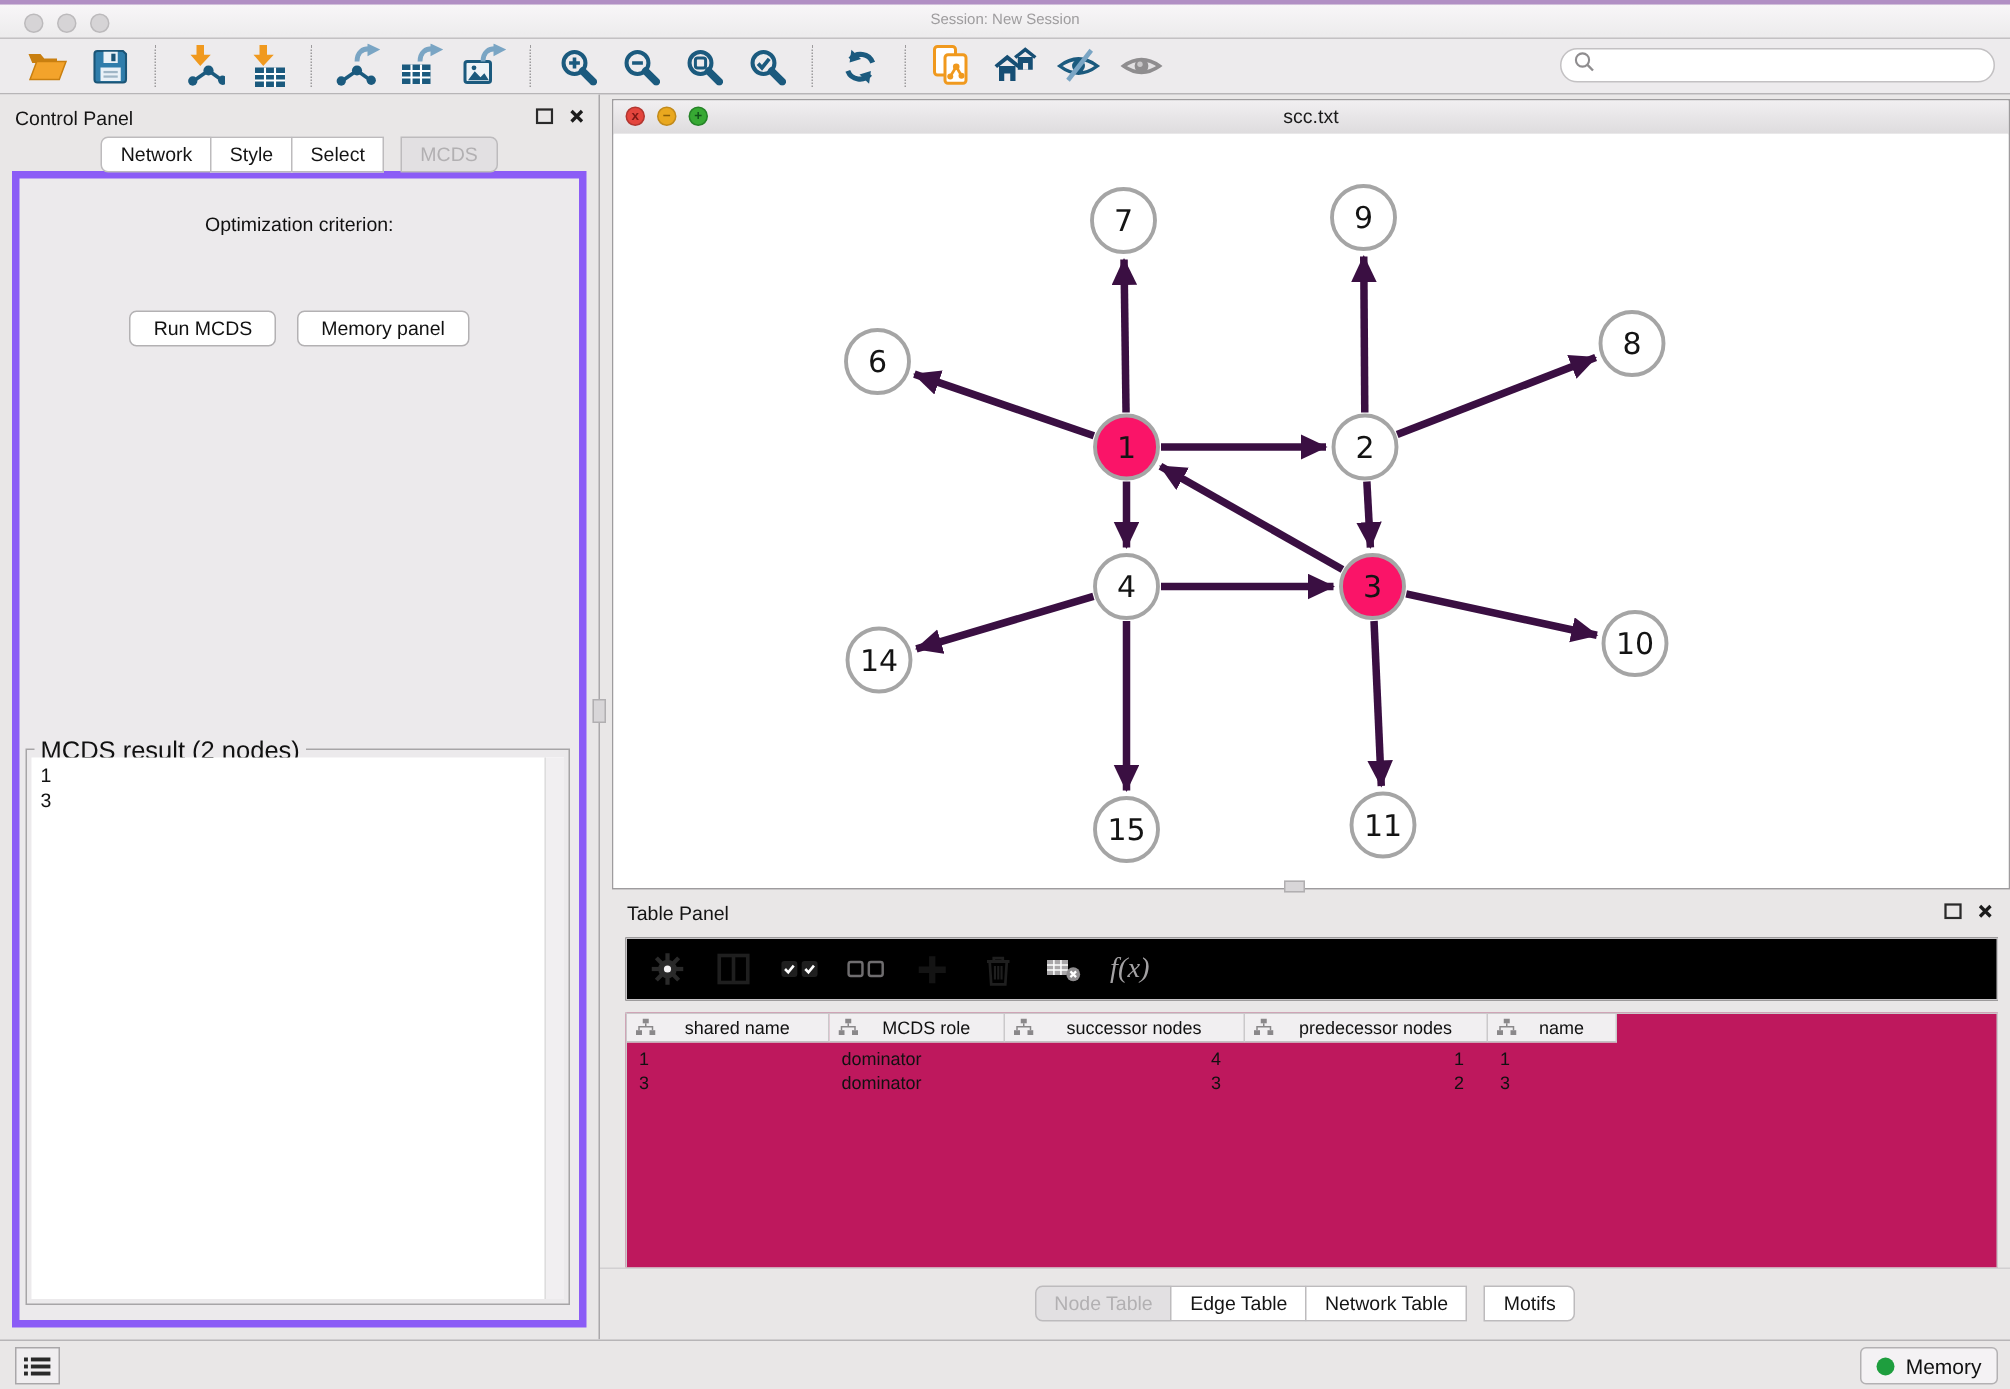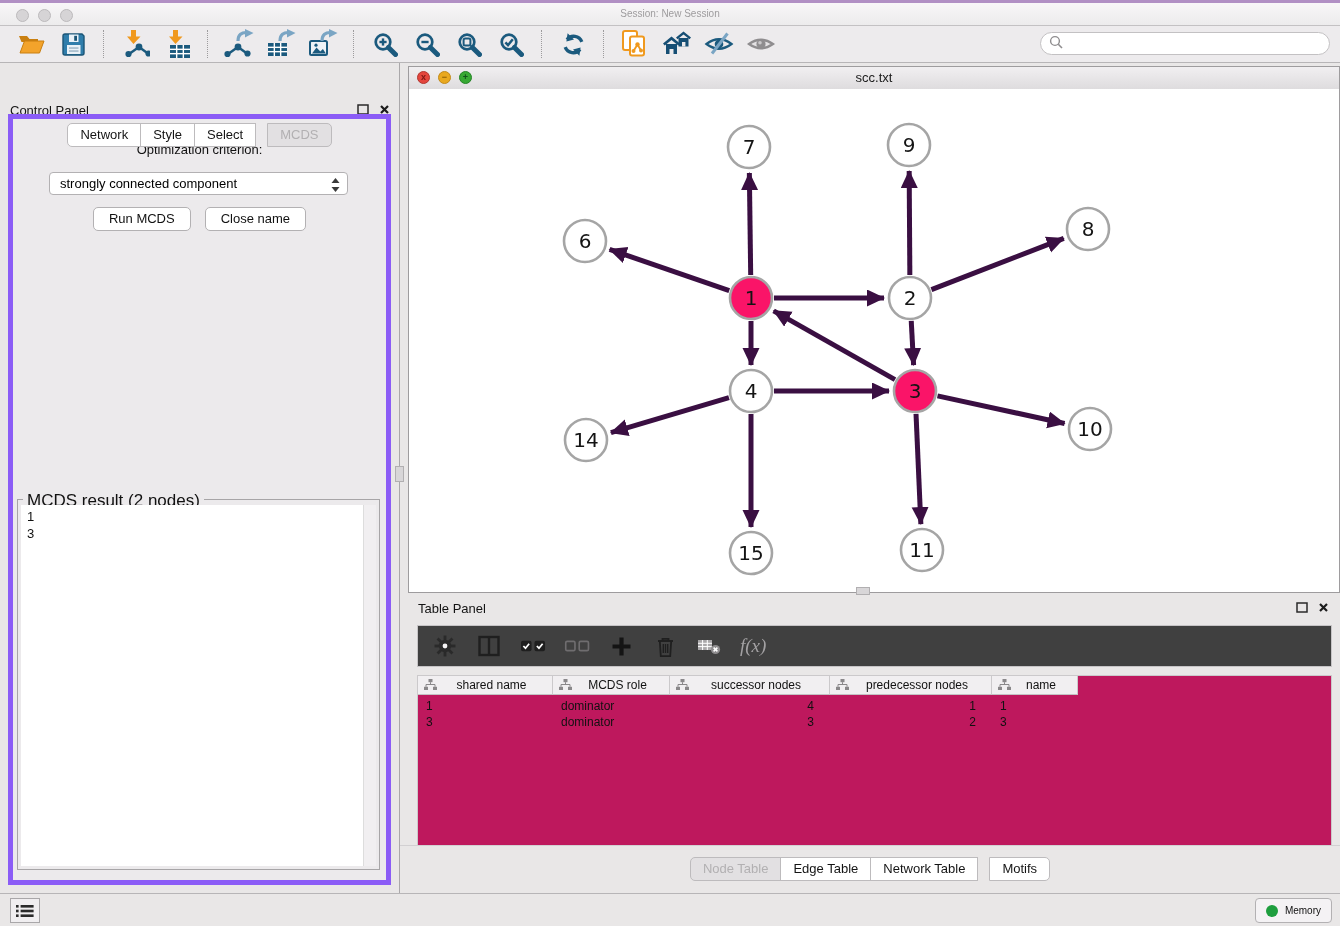--- a/index.html
+++ b/index.html
@@ -22,21 +22,21 @@
     background:#edebed;border-bottom:1px solid #b7b5b7;display:flex;align-items:center;padding-left:10px;}
   .tb-icons{display:flex;align-items:center;}
   .tb-icon{width:32px;height:32px;display:flex;align-items:center;justify-content:center;margin:0 5px;cursor:pointer;}
   .tb-sep{width:1px;height:28px;border-left:1px dotted #9d9b9d;margin:0 9px;}
   .search-wrap{position:absolute;right:10px;top:6px;width:290px;height:23px;background:#fff;
     border:1px solid #c3c1c3;border-radius:12px;display:flex;align-items:center;padding-left:8px;box-sizing:border-box;}
   .search-wrap input{border:none;outline:none;flex:1;font-size:12px;background:transparent;margin-left:5px;}
   
   .control-panel{position:absolute;left:0;top:63px;width:400px;height:830px;box-sizing:border-box;
     border-right:1px solid #aaa8aa;background:#e9e7e7;}
-  .cp-header{position:relative;height:28px;margin-top:32px;}
+  .cp-header{position:relative;height:28px;}
   .cp-title{position:absolute;left:10px;top:8px;font-size:13px;color:#141414;}
   .win-btns{position:absolute;right:8px;top:8px;display:flex;gap:9px;align-items:center;}
   .win-btn{width:13px;height:12px;display:flex;align-items:center;justify-content:center;cursor:pointer;}
   .tabs-row{display:flex;justify-content:center;position:relative;z-index:2;align-items:center;}
   .ui-tab{background:#fff;border:1px solid #bdbbbd;padding:3px 12px 4px;font-size:13px;color:#141414;
     margin-left:-1px;cursor:pointer;white-space:nowrap;}
   .ui-tab:first-child{border-radius:5px 0 0 5px;margin-left:0;}
   .ui-tab:last-child{border-radius:0 5px 5px 0;margin-left:11px;}
   .ui-tab.selected{background:#e2e0e2;color:#b2b0b2;}
   .cp-box{position:absolute;left:8px;right:8px;top:51px;bottom:8px;background:#eceaec;
@@ -69,21 +69,21 @@
   .tl{width:13px;height:13px;border-radius:50%;box-sizing:border-box;font-size:9px;line-height:11px;
     text-align:center;font-weight:bold;cursor:pointer;}
   .tl.red{background:#e4453d;border:1px solid #b23630;color:#7e1714;}
   .tl.yellow{background:#e9a81f;border:1px solid #c28a1a;color:#8a5e07;}
   .tl.green{background:#37a933;border:1px solid #258327;color:#11521a;}
   .net-canvas{position:absolute;left:0;right:0;top:22px;bottom:0;background:#fff;}
   
   .table-panel{position:absolute;left:400px;top:595px;right:0;height:295px;background:#e9e7e7;}
   .tp-title{position:absolute;left:18px;top:6px;font-size:13px;color:#141414;}
   .tp-winbtns{position:absolute;right:10px;top:6px;display:flex;gap:9px;}
-  .tp-toolbar{position:absolute;left:17px;right:8px;top:30px;height:42px;background:#404040;
+  .tp-toolbar{position:absolute;left:17px;right:8px;top:30px;height:42px;background:#000000;
     border:1px solid #c6c4c6;display:flex;align-items:center;padding-left:14px;box-sizing:border-box;}
   .tp-icon{width:26px;height:26px;display:flex;align-items:center;justify-content:center;margin-right:18px;cursor:pointer;}
   .fx-label{font-family:"Liberation Serif","DejaVu Serif",serif;font-style:italic;font-size:19px;color:#a3a1a3;}
   .tp-table{position:absolute;left:17px;right:8px;top:80px;height:170px;background:#be185d;
     border:1px solid #cbc9cb;border-bottom:none;box-sizing:border-box;}
   .thead{display:flex;height:19px;}
   .th{box-sizing:border-box;border-right:1px solid #cbc9cb;border-bottom:1px solid #c3c1c3;
     background:#f1eff1;display:flex;align-items:center;font-size:12px;color:#111;cursor:pointer;}
   .th .hicon{margin-left:6px;display:flex;}
   .th .lbl{flex:1;text-align:center;padding-right:6px;}
@@ -93,21 +93,21 @@
   .td.r{text-align:right;padding-right:16px;}
   .tp-tabs{position:absolute;left:0;right:0;top:250px;height:45px;border-top:1px solid #d2d0d2;
     display:flex;justify-content:center;align-items:center;}
   
   .status-bar{position:absolute;left:0;right:0;bottom:0;height:33px;background:#e9e7e7;
     border-top:1px solid #b7b5b7;box-sizing:border-box;}
   .list-btn{position:absolute;left:10px;top:4px;width:30px;height:25px;background:#f0eef0;
     border:1px solid #a9a7a9;display:flex;align-items:center;justify-content:center;cursor:pointer;box-sizing:border-box;}
   .memory-btn{position:absolute;right:8px;top:4px;height:25px;padding:0 10px;background:#f4f2f4;
     border:1px solid #b3b1b3;border-radius:4px;display:flex;align-items:center;gap:7px;
-    font-size:10px;color:#111;cursor:pointer;box-sizing:border-box;}
+    font-size:14px;color:#111;cursor:pointer;box-sizing:border-box;}
   .mem-dot{width:12px;height:12px;border-radius:50%;background:#1e9e3e;}
 </style>
 </head>
 <body>
 
 <div class="titlebar">
   <span class="tl-dot" style="left:16px"></span>
   <span class="tl-dot" style="left:38px"></span>
   <span class="tl-dot" style="left:60px"></span>
   <div class="app-title">Session: New Session</div>
@@ -304,32 +304,23 @@
     </span>
   </div>
   <div class="tabs-row" id="cp-tabs">
       <span class="ui-tab">Network</span>
       <span class="ui-tab">Style</span>
       <span class="ui-tab">Select</span>
       <span class="ui-tab selected">MCDS</span>
     </div>
   <div class="cp-box">
     <div class="opt-label">Optimization criterion:</div>
-    <div class="dropdown">
-      <span>strongly connected component</span>
-      <span class="dd-arrows">
-        <svg width="9" height="14" viewBox="0 0 9 14">
-            <path d="M4.5 0 L8.5 5 H0.5 z" fill="#3a3a3a"></path>
-            <path d="M0.5 9 H8.5 L4.5 14 z" fill="#3a3a3a"></path>
-          </svg>
-      </span>
-    </div>
     <div class="btn-row">
       <button class="cp-btn">Run MCDS</button>
-      <button class="cp-btn">Close name</button>
+      <button class="cp-btn">Memory panel</button>
     </div>
     <div class="result-fs">
       <span class="result-legend">MCDS result (2 nodes)</span>
       <div class="result-area">
         <div class="result-text" id="result-text">1
 3</div>
         <div class="result-scroll"></div>
       </div>
     </div>
   </div>

